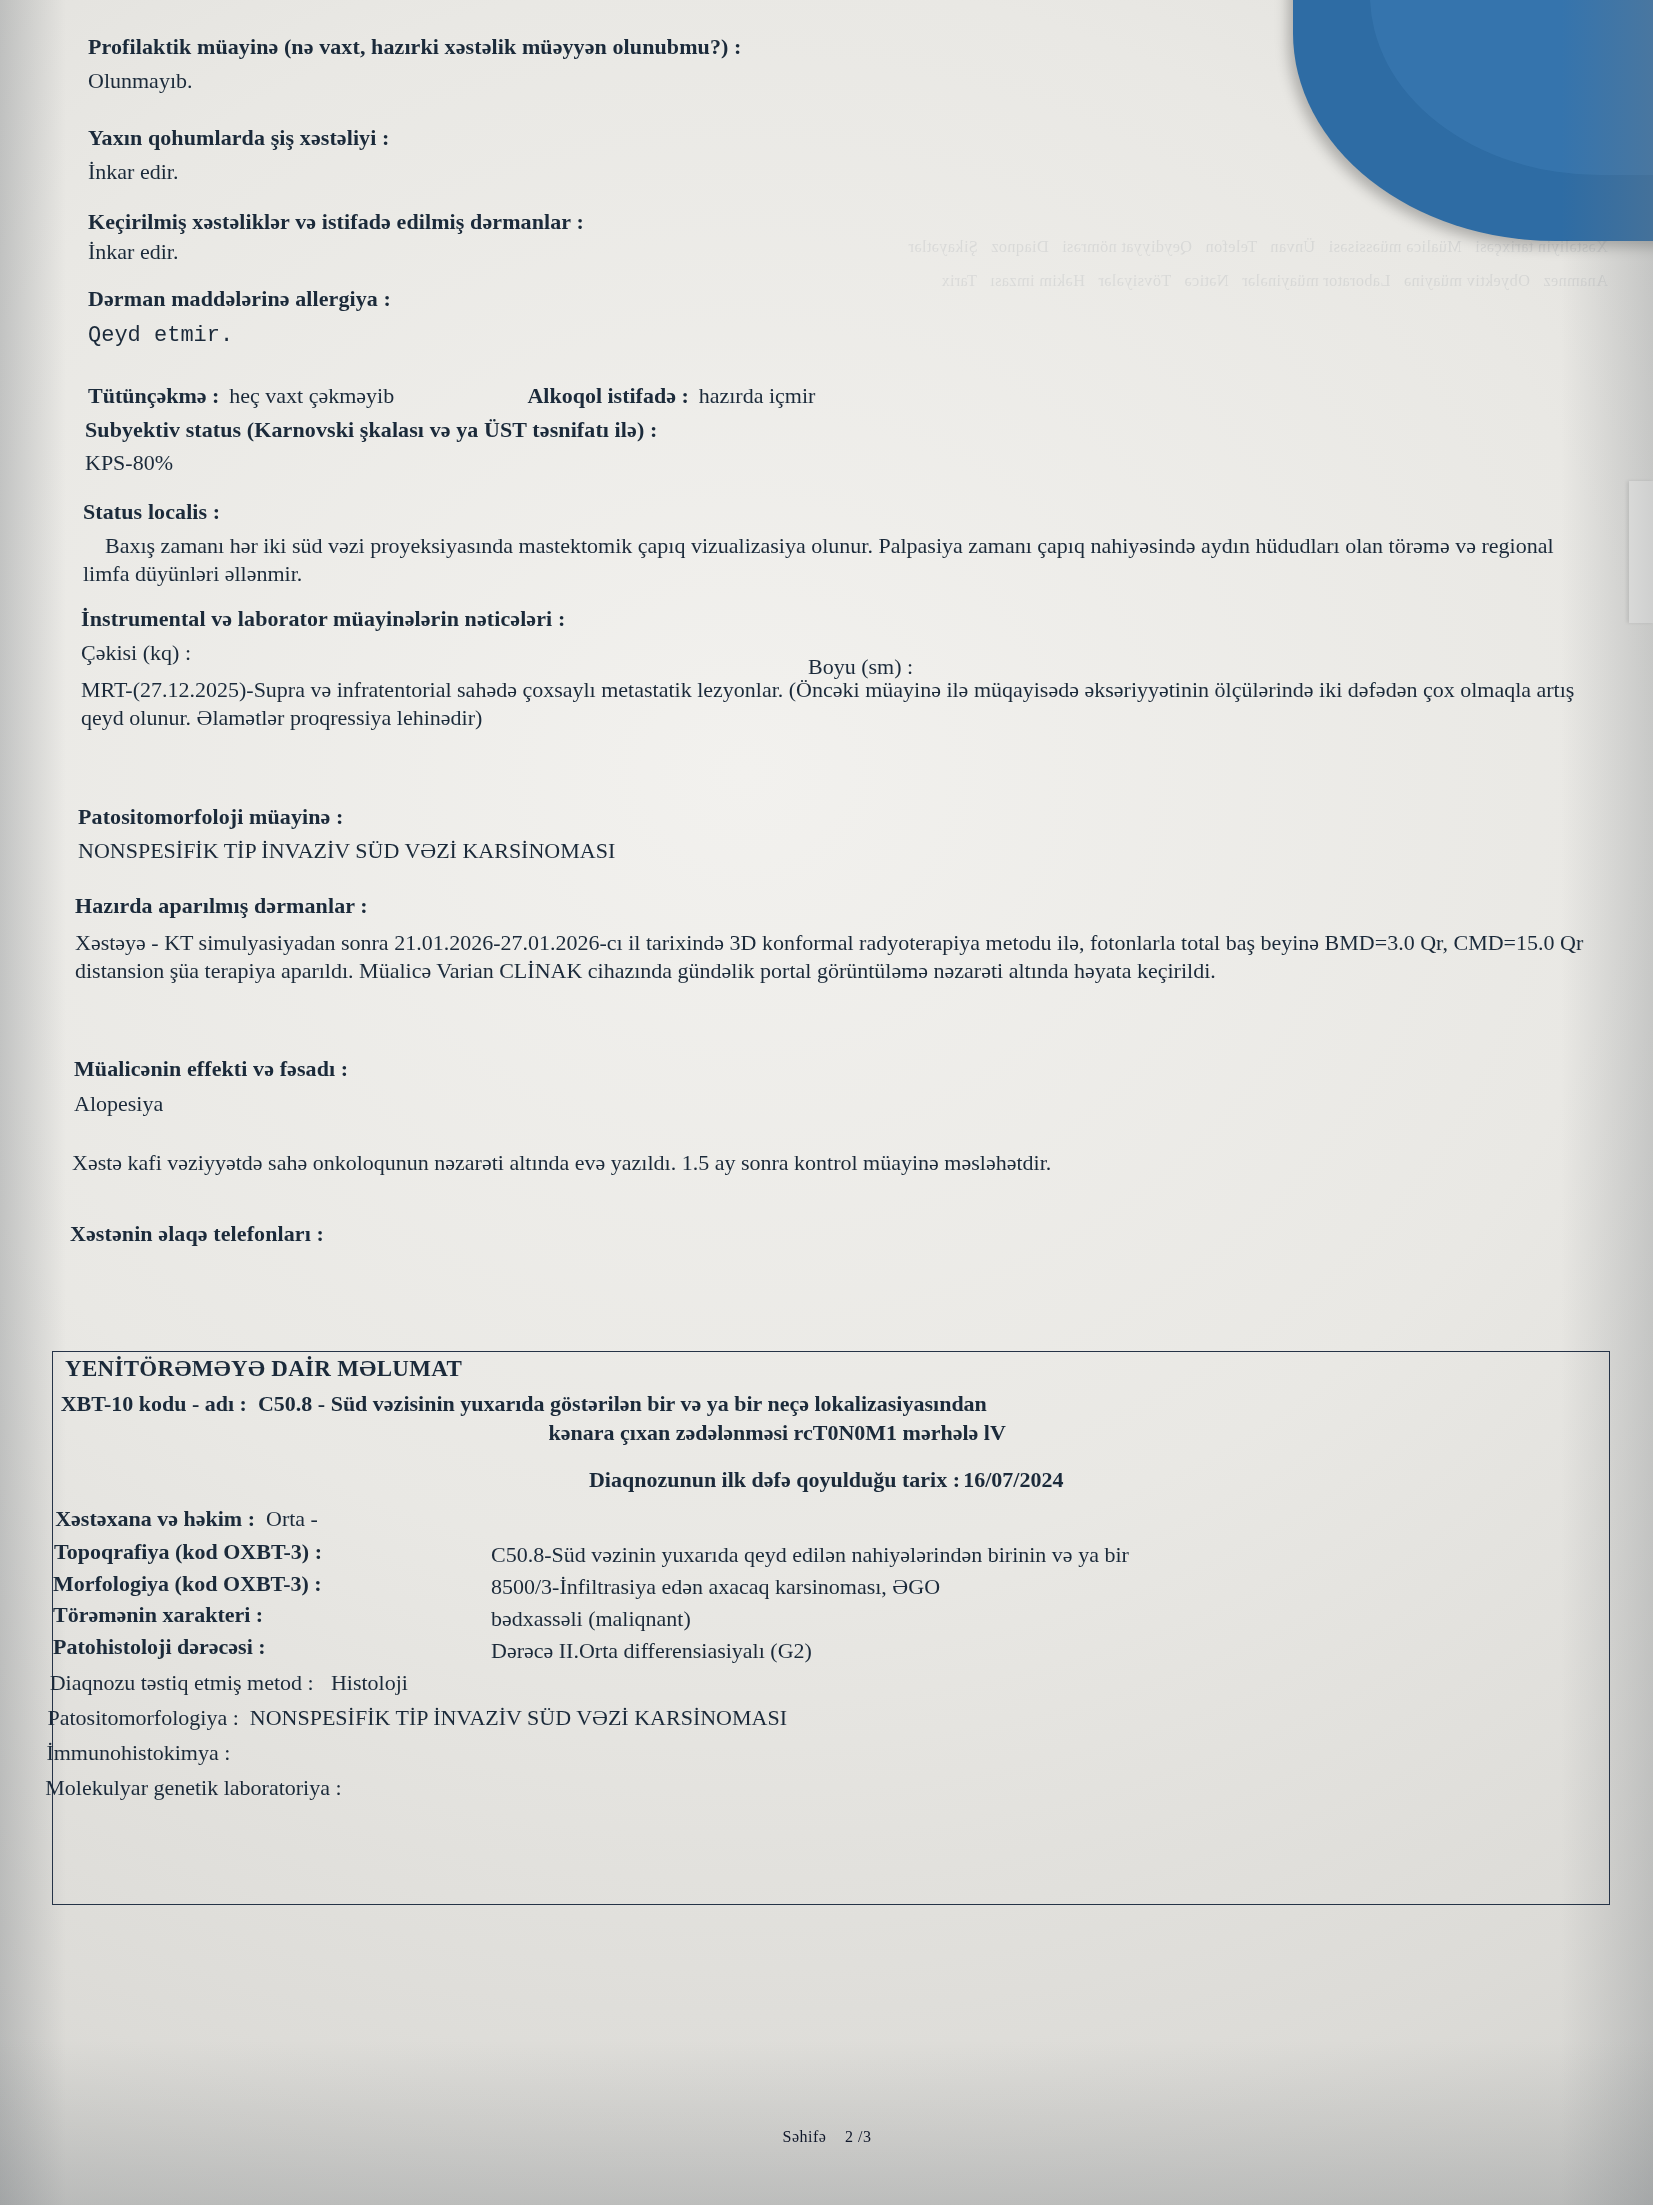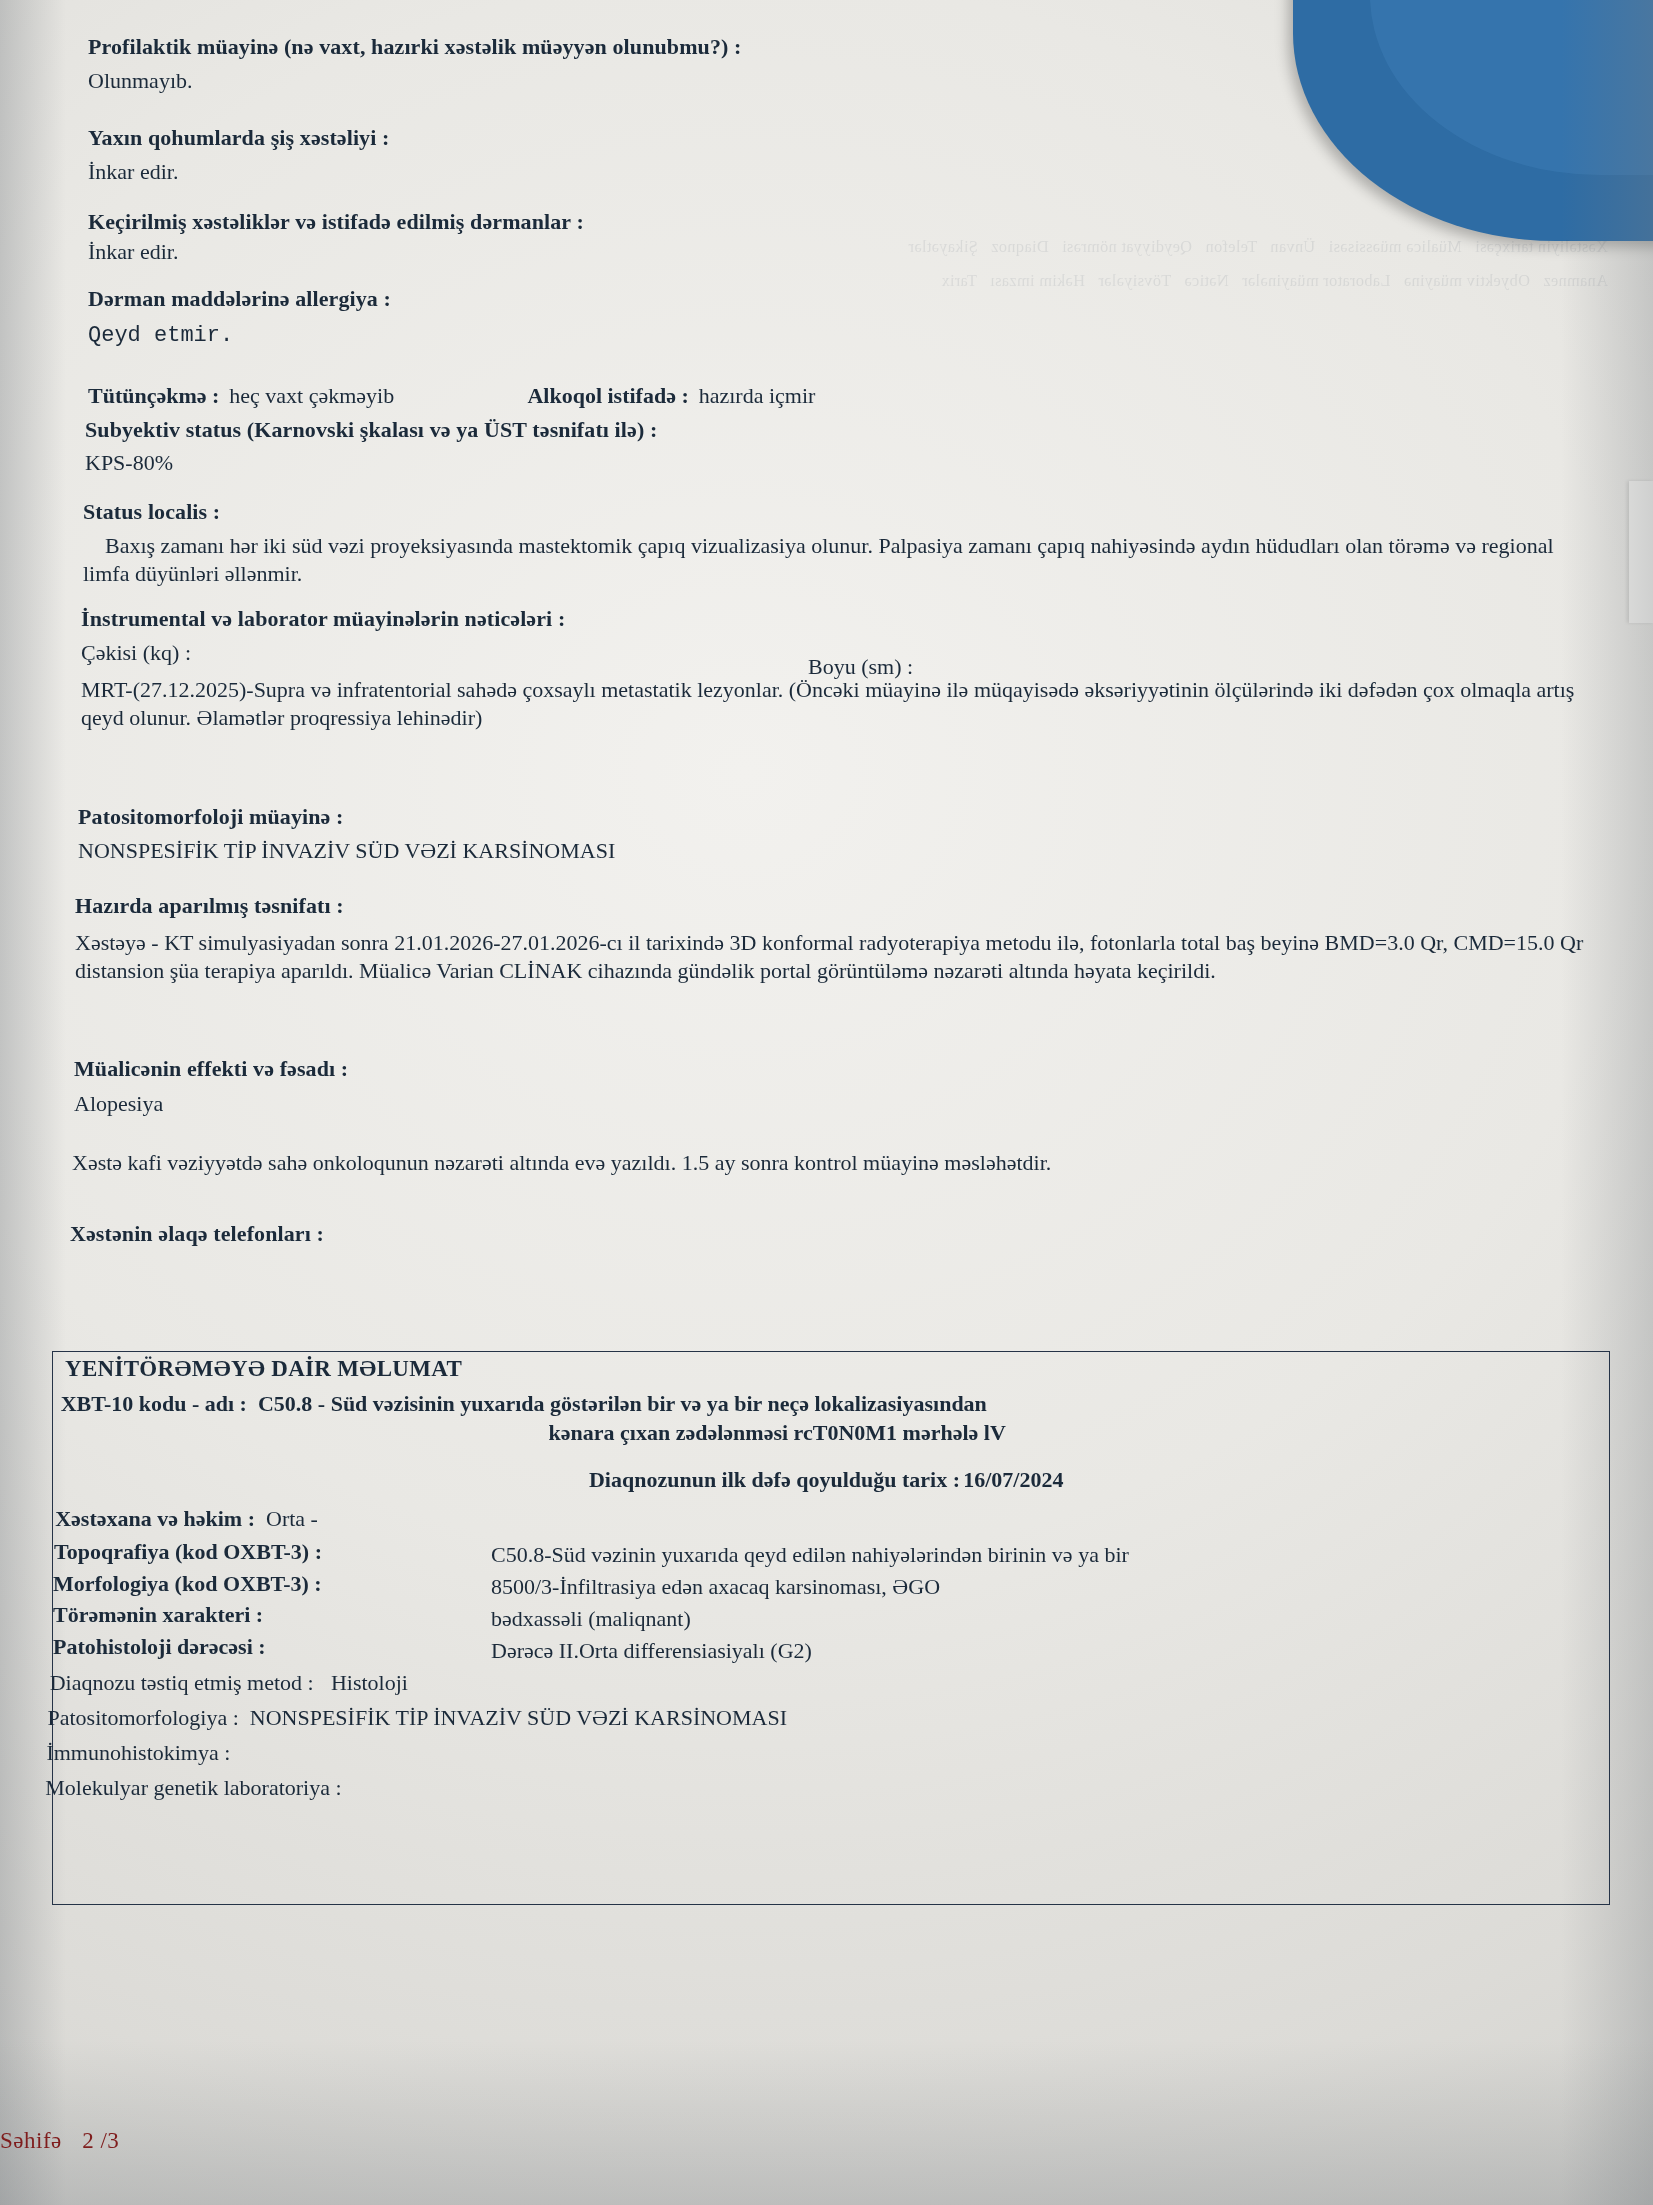--- a/index.html
+++ b/index.html
@@ -132,24 +132,24 @@
     letter-spacing: 0.3px;
   }
   .f-row { position: absolute; }
   .f-lbl { font-weight: bold; font-size: 22px; }
   .f-val { font-weight: normal; font-size: 22px; }
 
   .footer {
     position: absolute;
     left: 0; right: 0;
     top: 2128px;
-    text-align: left;
-    font-size: 23px;
+    text-align: center;
+    font-size: 16px;
     letter-spacing: 0.5px;
-    color: #7f1d1d;
+    color: #0f172a;
   }
   .footer span { display: inline-block; }
   .footer .num { margin-left: 14.2px; }
 </style>
 </head>
 <body>
 
 <div class="page">
   <div class="paper-bg"></div>
   <div class="corner-blue"></div>
@@ -209,21 +209,21 @@
       </div>
       <div class="para" style="margin-top:6.6px;">MRT-(27.12.2025)-Supra və infratentorial sahədə çoxsaylı metastatik lezyonlar. (Öncəki müayinə ilə müqayisədə əksəriyyətinin ölçülərində iki dəfədən çox olmaqla artış qeyd olunur. Əlamətlər proqressiya lehinədir)</div>
     </div>
 
     <div class="block" style="left:78px; top:804px; width:1499px;">
       <div class="lbl">Patositomorfoloji müayinə :</div>
       <div class="val" style="margin-top:7.7px;">NONSPESİFİK TİP İNVAZİV SÜD VƏZİ KARSİNOMASI</div>
     </div>
 
     <div class="block" style="left:75px; top:893px; width:1510px;">
-      <div class="lbl">Hazırda aparılmış təsnifatı :</div>
+      <div class="lbl">Hazırda aparılmış dərmanlar :</div>
       <div class="para" style="margin-top:9.8px;">Xəstəyə - KT simulyasiyadan sonra  21.01.2026-27.01.2026-cı  il tarixində 3D konformal radyoterapiya metodu ilə, fotonlarla total baş beyinə  BMD=3.0 Qr, CMD=15.0 Qr distansion şüa terapiya aparıldı. Müalicə Varian CLİNAK cihazında gündəlik portal görüntüləmə nəzarəti altında həyata keçirildi.</div>
     </div>
 
     <div class="block" style="left:74px; top:1056px; width:1499px;">
       <div class="lbl">Müalicənin effekti və fəsadı :</div>
       <div class="val" style="margin-top:8.8px;">Alopesiya</div>
     </div>
 
     <div class="block" style="left:72px; top:1139px; width:1520px;">
       <div class="para" style="margin-top:9.8px;">Xəstə kafi vəziyyətdə sahə onkoloqunun nəzarəti altında evə yazıldı. 1.5 ay sonra kontrol müayinə məsləhətdir.</div>

